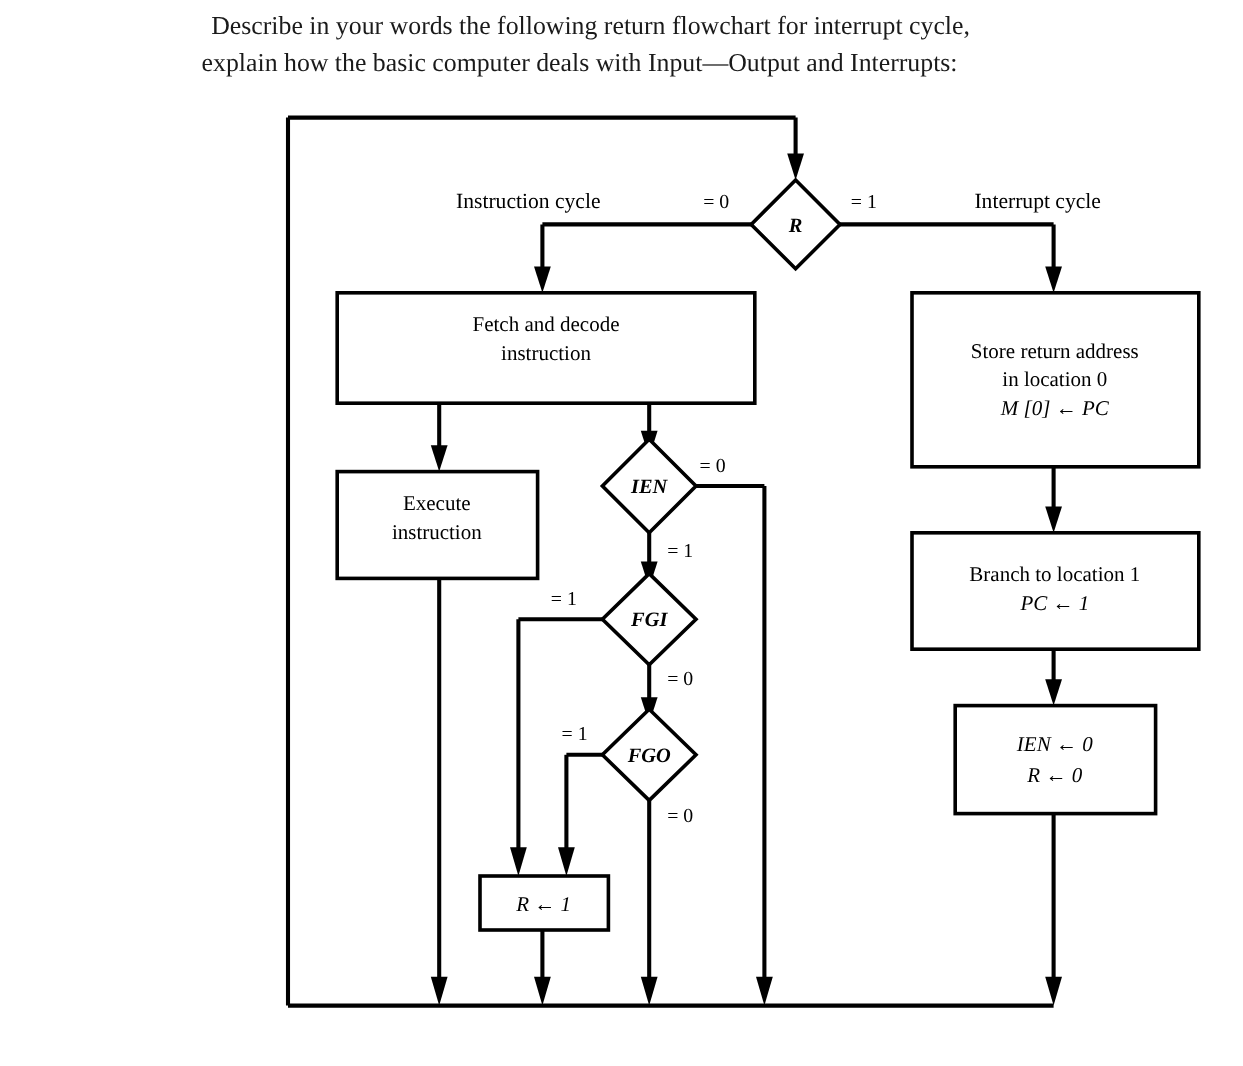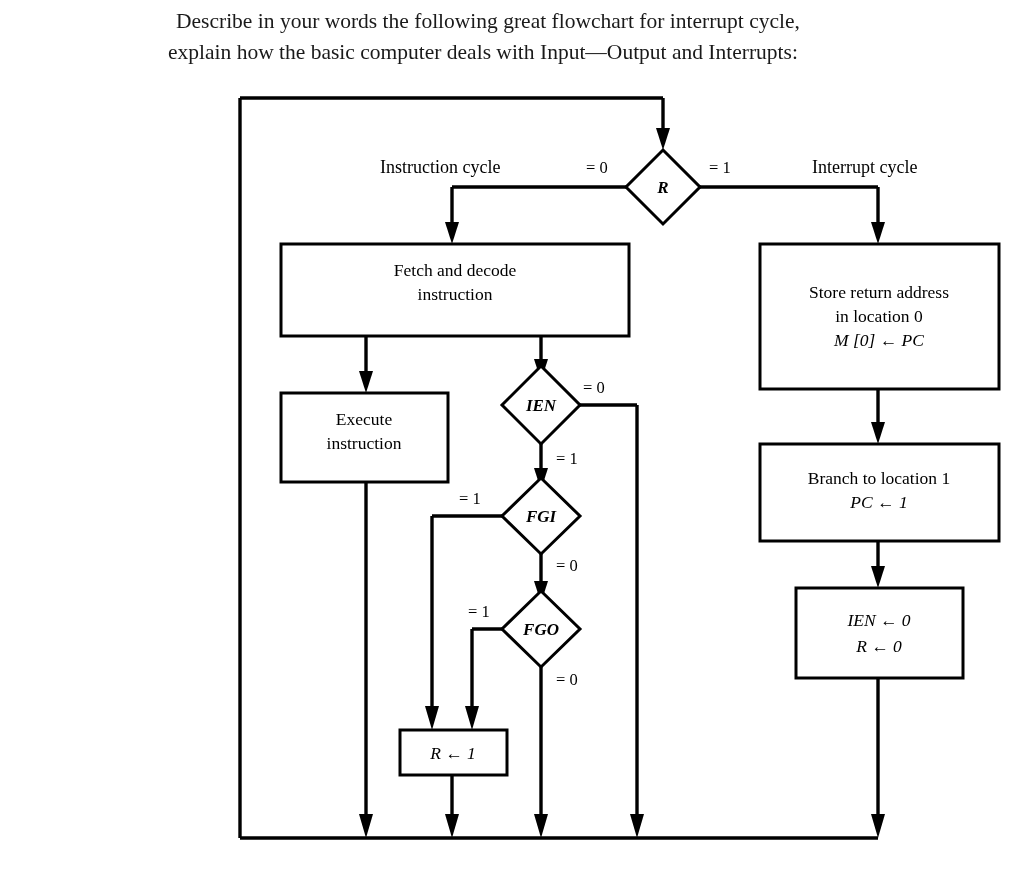--- a/index.html
+++ b/index.html
@@ -84,21 +84,21 @@
     fill: #000000;
     stroke: none;
   }
 </style>
 </head>
 <body>
 
 <div id="page">
 
   <div class="prompt">
-    <div class="prompt-line l1">Describe in your words the following great flowchart for interrupt cycle,</div>
+    <div class="prompt-line l1">Describe in your words the following return flowchart for interrupt cycle,</div>
     <div class="prompt-line l2">explain how the basic computer deals with Input—Output and Interrupts:</div>
   </div>
 
   <svg id="flow-svg" viewBox="0 0 1036 812">
 
     <g>
 
       <path class="line" d="M 240 22 L 663 22"></path>
 
       <path class="line" d="M 240 22 L 240 762"></path>

